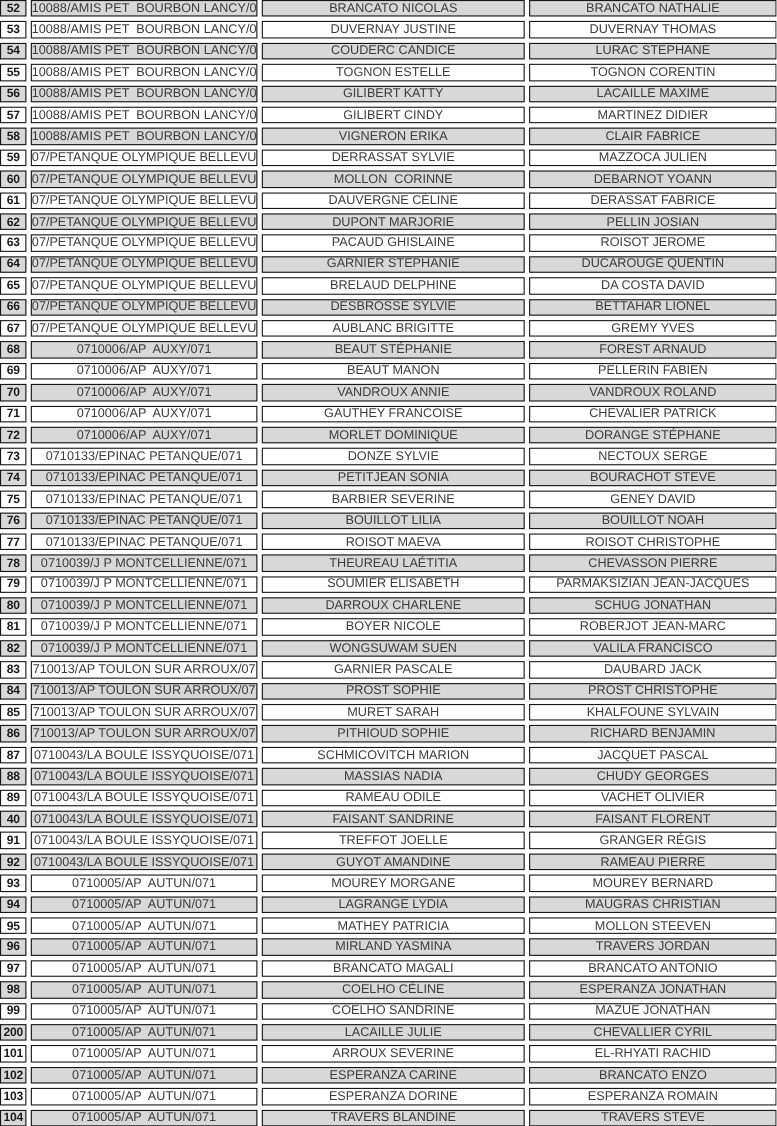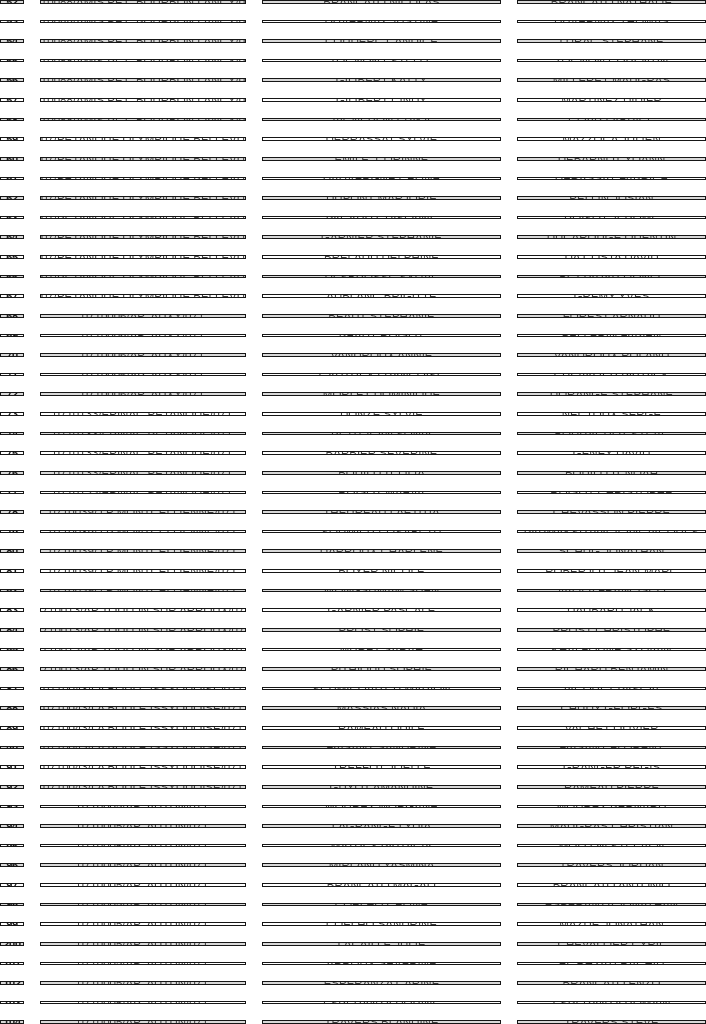--- a/index.html
+++ b/index.html
@@ -12,21 +12,21 @@
     height: 1024px;
     overflow: hidden;
     font-family: "Liberation Sans", "DejaVu Sans", sans-serif;
   }
   #pairs-table {
     width: 706px;
     height: 1024px;
     display: grid;
     grid-template-columns: 24px 206px 239px 1fr;
     grid-template-rows: repeat(53, 1fr);
-    gap: 16px;
+    gap: 4px;
     box-sizing: border-box;
   }
   .cell {
     border: 1px solid #161616;
     box-sizing: border-box;
     display: flex;
     align-items: center;
     justify-content: center;
     overflow: hidden;
     white-space: pre;
@@ -60,36 +60,36 @@
     <div class="cell shaded club-cell">10088/AMIS PET  BOURBON LANCY/0</div>
     <div class="cell shaded name-cell">COUDERC CANDICE</div>
     <div class="cell shaded name-cell">LURAC STEPHANE</div>
     <div class="cell plain num-cell">55</div>
     <div class="cell plain club-cell">10088/AMIS PET  BOURBON LANCY/0</div>
     <div class="cell plain name-cell">TOGNON ESTELLE</div>
     <div class="cell plain name-cell">TOGNON CORENTIN</div>
     <div class="cell shaded num-cell">56</div>
     <div class="cell shaded club-cell">10088/AMIS PET  BOURBON LANCY/0</div>
     <div class="cell shaded name-cell">GILIBERT KATTY</div>
-    <div class="cell shaded name-cell">MILLERET MAUGRAS</div>
+    <div class="cell shaded name-cell">LACAILLE MAXIME</div>
     <div class="cell plain num-cell">57</div>
     <div class="cell plain club-cell">10088/AMIS PET  BOURBON LANCY/0</div>
     <div class="cell plain name-cell">GILIBERT CINDY</div>
     <div class="cell plain name-cell">MARTINEZ DIDIER</div>
     <div class="cell shaded num-cell">58</div>
     <div class="cell shaded club-cell">10088/AMIS PET  BOURBON LANCY/0</div>
     <div class="cell shaded name-cell">VIGNERON ERIKA</div>
     <div class="cell shaded name-cell">CLAIR FABRICE</div>
     <div class="cell plain num-cell">59</div>
     <div class="cell plain club-cell">07/PETANQUE OLYMPIQUE BELLEVU</div>
     <div class="cell plain name-cell">DERRASSAT SYLVIE</div>
     <div class="cell plain name-cell">MAZZOCA JULIEN</div>
     <div class="cell shaded num-cell">60</div>
     <div class="cell shaded club-cell">07/PETANQUE OLYMPIQUE BELLEVU</div>
-    <div class="cell shaded name-cell">EMILE  CORINNE</div>
+    <div class="cell shaded name-cell">MOLLON  CORINNE</div>
     <div class="cell shaded name-cell">DEBARNOT YOANN</div>
     <div class="cell plain num-cell">61</div>
     <div class="cell plain club-cell">07/PETANQUE OLYMPIQUE BELLEVU</div>
     <div class="cell plain name-cell">DAUVERGNE CÉLINE</div>
     <div class="cell plain name-cell">DERASSAT FABRICE</div>
     <div class="cell shaded num-cell">62</div>
     <div class="cell shaded club-cell">07/PETANQUE OLYMPIQUE BELLEVU</div>
     <div class="cell shaded name-cell">DUPONT MARJORIE</div>
     <div class="cell shaded name-cell">PELLIN JOSIAN</div>
     <div class="cell plain num-cell">63</div>
@@ -111,21 +111,21 @@
     <div class="cell plain num-cell">67</div>
     <div class="cell plain club-cell">07/PETANQUE OLYMPIQUE BELLEVU</div>
     <div class="cell plain name-cell">AUBLANC BRIGITTE</div>
     <div class="cell plain name-cell">GREMY YVES</div>
     <div class="cell shaded num-cell">68</div>
     <div class="cell shaded club-cell">0710006/AP  AUXY/071</div>
     <div class="cell shaded name-cell">BEAUT STÉPHANIE</div>
     <div class="cell shaded name-cell">FOREST ARNAUD</div>
     <div class="cell plain num-cell">69</div>
     <div class="cell plain club-cell">0710006/AP  AUXY/071</div>
-    <div class="cell plain name-cell">BEAUT ROISOT</div>
+    <div class="cell plain name-cell">BEAUT MANON</div>
     <div class="cell plain name-cell">PELLERIN FABIEN</div>
     <div class="cell shaded num-cell">70</div>
     <div class="cell shaded club-cell">0710006/AP  AUXY/071</div>
     <div class="cell shaded name-cell">VANDROUX ANNIE</div>
     <div class="cell shaded name-cell">VANDROUX ROLAND</div>
     <div class="cell plain num-cell">71</div>
     <div class="cell plain club-cell">0710006/AP  AUXY/071</div>
     <div class="cell plain name-cell">GAUTHEY FRANCOISE</div>
     <div class="cell plain name-cell">CHEVALIER PATRICK</div>
     <div class="cell shaded num-cell">72</div>

